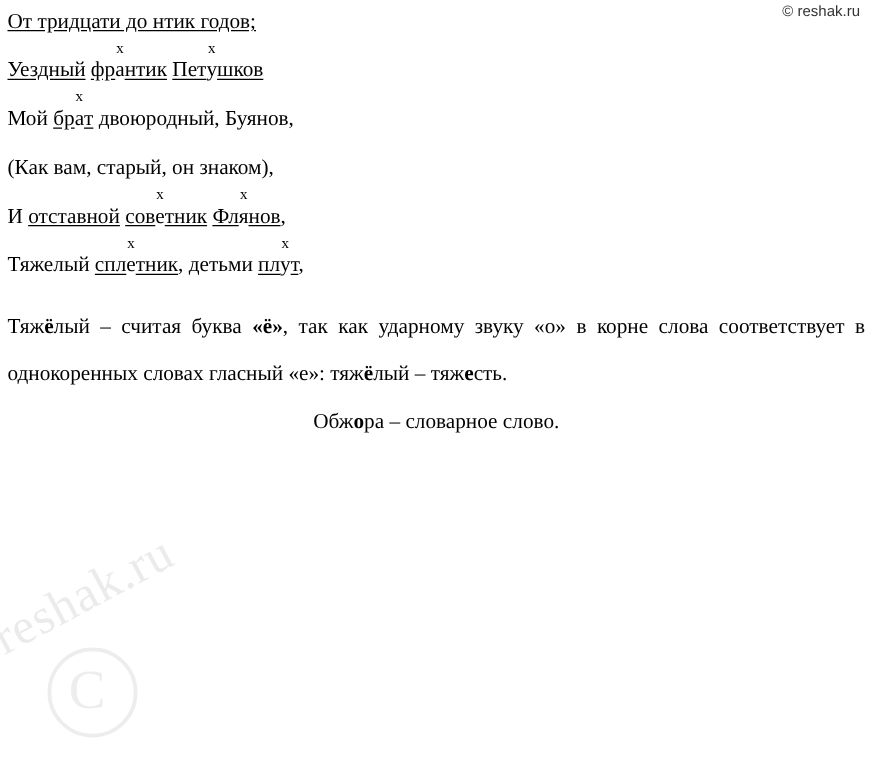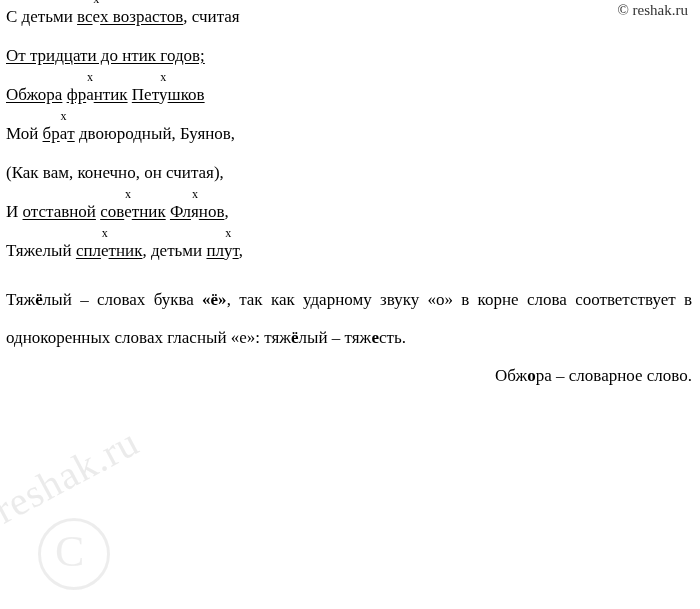--- a/index.html
+++ b/index.html
@@ -19,23 +19,23 @@
     position: relative;
     width: 700px;
     height: 609px;
     box-sizing: border-box;
     padding: 8px 6px 0 4px;
   }
   .copyright {
     position: absolute;
     top: 2px;
     right: 12px;
-    font-size: 15px;
+    font-size: 12px;
     color: #333333;
-    font-family: Liberation Serif, serif;
+    font-family: Liberation Sans, sans-serif;
   }
   .watermark {
     position: absolute;
     left: 0;
     top: 430px;
     width: 260px;
     height: 180px;
     pointer-events: none;
     opacity: 0.5;
     z-index: 5;
@@ -105,72 +105,69 @@
     line-height: 38px;
     text-align: justify;
     text-justify: inter-word;
     padding-left: 2px;
     padding-right: 2px;
   }
   .para b {
     font-weight: bold;
   }
   .para.last {
-    text-align: right;
+    text-align: center;
   }
   .nobr { white-space: nowrap; }
 </style>
 </head>
 <body>
 
 <div class="page">
 
   <div class="copyright">© reshak.ru</div>
 
   <div class="watermark">
     <div class="wm-text">reshak.ru</div>
     <div class="wm-circle"></div>
     <div class="wm-c">C</div>
   </div>
 
   <div class="verse">
 
-    <div class="line">
-      <span>С детьми </span><span class="u nobr">вс<span class="stress">е<span class="mark">х</span></span>х возрастов</span><span>, считая</span>
-    </div>
 
     <div class="line">
       <span class="u">От тридцати до нтик годов;</span>
     </div>
 
     <div class="line">
-      <span class="u">Обжора</span><span> </span><span class="u nobr">фр<span class="stress">а<span class="mark">х</span></span>нтик</span><span> </span><span class="u nobr">Пет<span class="stress">у<span class="mark">х</span></span>шков</span>
+      <span class="u">Уездный</span><span> </span><span class="u nobr">фр<span class="stress">а<span class="mark">х</span></span>нтик</span><span> </span><span class="u nobr">Пет<span class="stress">у<span class="mark">х</span></span>шков</span>
     </div>
 
     <div class="line">
       <span>Мой </span><span class="u nobr">бр<span class="stress">а<span class="mark">х</span></span>т</span><span> двоюродный, Буянов,</span>
     </div>
 
 
     <div class="line">
-      <span>(Как вам, конечно, он считая),</span>
+      <span>(Как вам, старый, он знаком),</span>
     </div>
 
     <div class="line">
       <span>И </span><span class="u">отставной</span><span> </span><span class="u nobr">сов<span class="stress">е<span class="mark">х</span></span>тник</span><span> </span><span class="u nobr">Фл<span class="stress">я<span class="mark">х</span></span>нов</span><span>,</span>
     </div>
 
     <div class="line">
       <span>Тяжелый </span><span class="u nobr">спл<span class="stress">е<span class="mark">х</span></span>тник</span><span>, детьми </span><span class="u nobr">пл<span class="stress">у<span class="mark">х</span></span>т</span><span>,</span>
     </div>
 
 
   </div>
 
   <div class="para">
-    <span>Тяж</span><b>ё</b><span>лый – словах буква </span><b>«ё»</b><span>, так как ударному звуку «о» в корне слова соответствует в однокоренных словах гласный «е»: тяж</span><b>ё</b><span>лый – тяж</span><b>е</b><span>сть.</span>
+    <span>Тяж</span><b>ё</b><span>лый – считая буква </span><b>«ё»</b><span>, так как ударному звуку «о» в корне слова соответствует в однокоренных словах гласный «е»: тяж</span><b>ё</b><span>лый – тяж</span><b>е</b><span>сть.</span>
   </div>
 
   <div class="para last">
     <span>Обж</span><b>о</b><span>ра – словарное слово.</span>
   </div>
 
 </div>
 
 </body></html>

